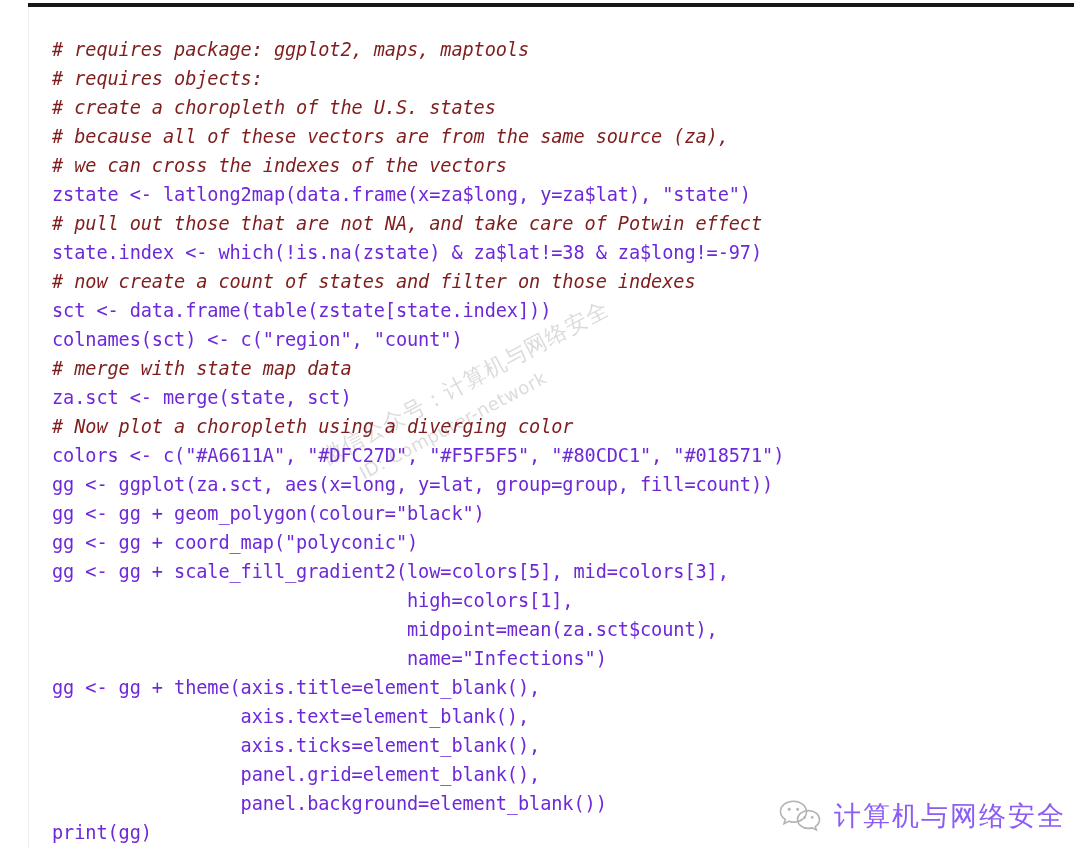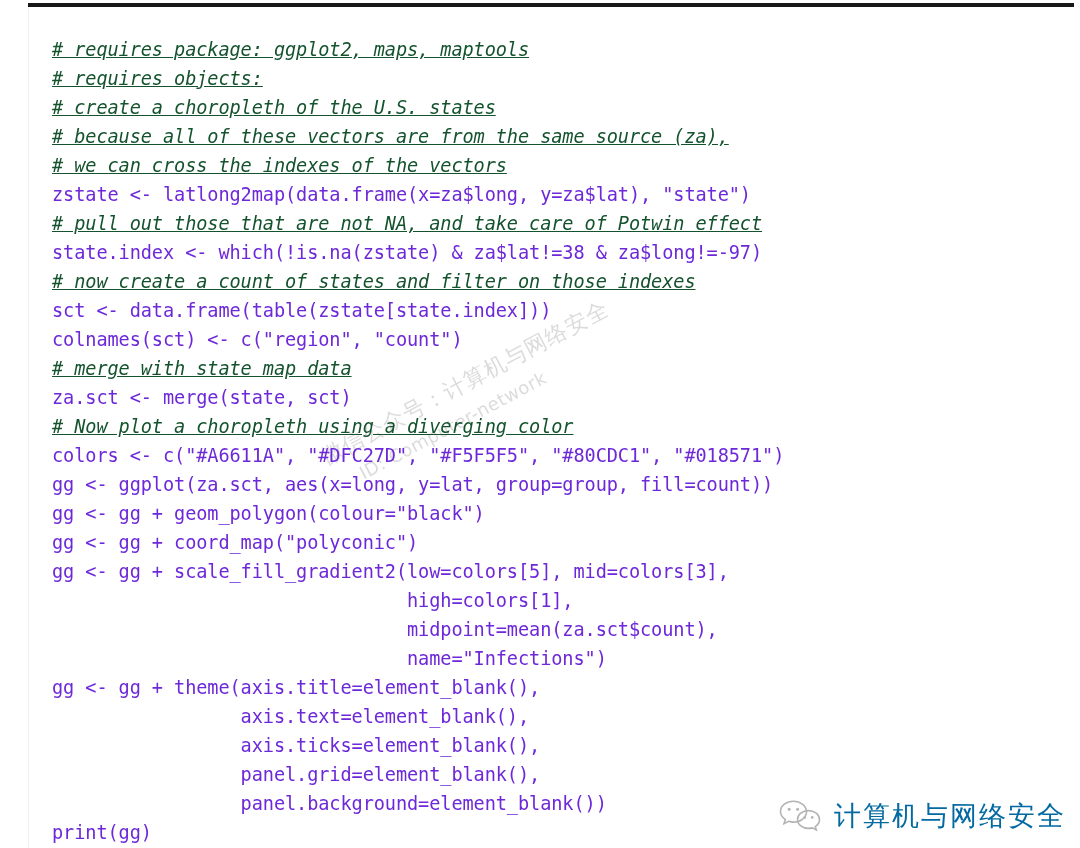--- a/index.html
+++ b/index.html
@@ -58,23 +58,22 @@
   }
   .ln {
     display: block;
     height: 29px;
     white-space: pre;
   }
   .code-text {
     color: #6d28d9;
   }
   .comment-text {
-    color: #14532d;
+    color: #7f1d1d;
     font-style: italic;
-    text-decoration: underline;
   }
 
   
   #watermark {
     position: absolute;
     left: 330px;
     top: 352px;
     width: 360px;
     height: 150px;
     z-index: 2;
@@ -114,21 +113,21 @@
   }
   #account-badge .wechat-logo {
     width: 44px;
     height: 34px;
     flex: 0 0 auto;
     display: block;
   }
   #account-badge .badge-label {
     font-family: "DejaVu Sans", "Liberation Sans", sans-serif;
     font-size: 27px;
-    color: #0369a1;
+    color: #8b5cf6;
     letter-spacing: 2px;
     white-space: nowrap;
   }
 </style>
 </head>
 <body>
 
 <div id="page">
 
   <div id="top-rule"></div>

